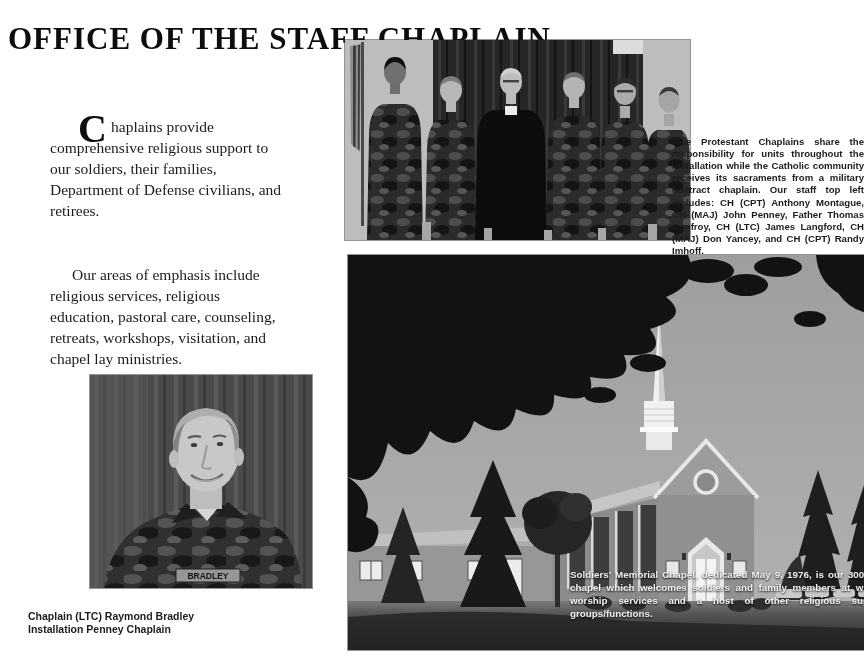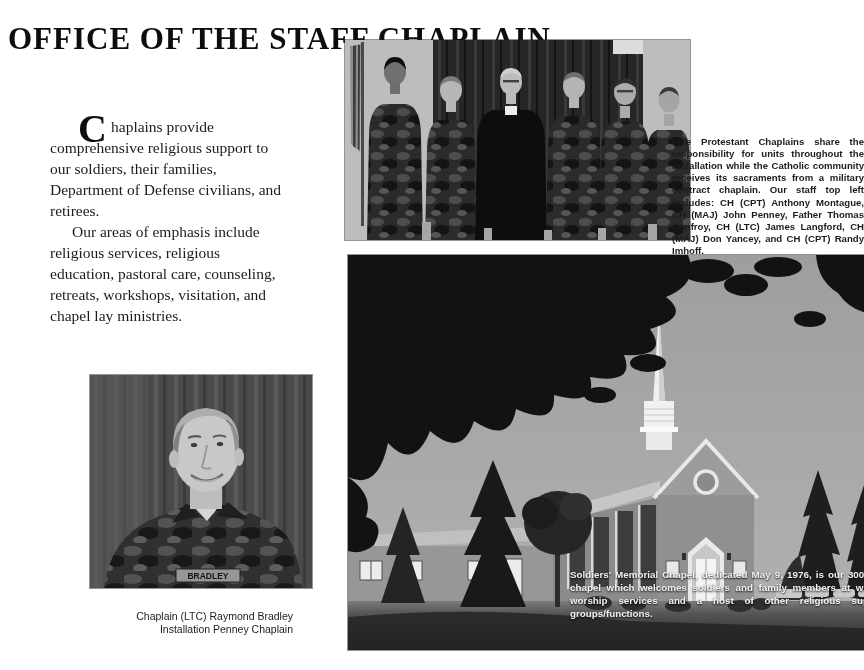--- a/index.html
+++ b/index.html
@@ -8,34 +8,34 @@
   
   #title{position:absolute;left:8px;top:0px;width:620px;
          font-family:"Liberation Serif",serif;font-weight:700;font-size:31px;
          letter-spacing:1px;color:#0d0d0d;white-space:nowrap;}
   
   #intro{position:absolute;left:50px;top:116px;width:238px;
          font-family:"Liberation Serif",serif;font-size:15.5px;line-height:21px;color:#1b1b1b;}
   #intro .dropcap{float:left;height:20px;width:30px;overflow:visible;
          font-size:40px;line-height:34px;font-weight:700;margin:-4px 3px 0 28px;color:#0d0d0d;}
   #intro p{margin:0;}
-  #intro p.second{text-indent:22px;}
+  #intro p.second{text-indent:22px;margin-top:43px;}
   
   .photo{position:absolute;outline:1px solid rgba(20,20,20,.45);margin-left:40px;}
   #group-photo{left:305px;top:40px;width:345px;height:200px;}
   #portrait-photo{left:50px;top:375px;width:222px;height:213px;}
   #chapel-photo{left:308px;top:255px;width:542px;height:395px;}
   .photo svg{display:block;width:100%;height:100%;}
   
   #group-caption{position:absolute;left:672px;top:126px;width:192px;
          font-size:9.6px;line-height:12.2px;font-weight:700;color:#1c1c1c;
          text-align:justify;}
   #group-caption .ul{}
-  #portrait-caption{position:absolute;left:48px;top:599px;width:245px;text-align:right;
-         font-size:10.5px;line-height:13.5px;font-weight:400;color:#1c1c1c;}
+  #portrait-caption{position:absolute;left:28px;top:599px;width:245px;text-align:left;
+         font-size:10.5px;line-height:13.5px;font-weight:700;color:#1c1c1c;}
   #chapel-caption{position:absolute;left:222px;top:303px;width:318px;
          font-size:9.8px;line-height:13px;font-weight:700;color:#f2f2f2;
          text-align:justify;text-shadow:0 1px 2px rgba(0,0,0,.9);}
 </style>
 </head>
 <body>
 
 <div id="page">
 
   <h1 id="title">OFFICE OF THE STAFF CHAPLAIN</h1>

